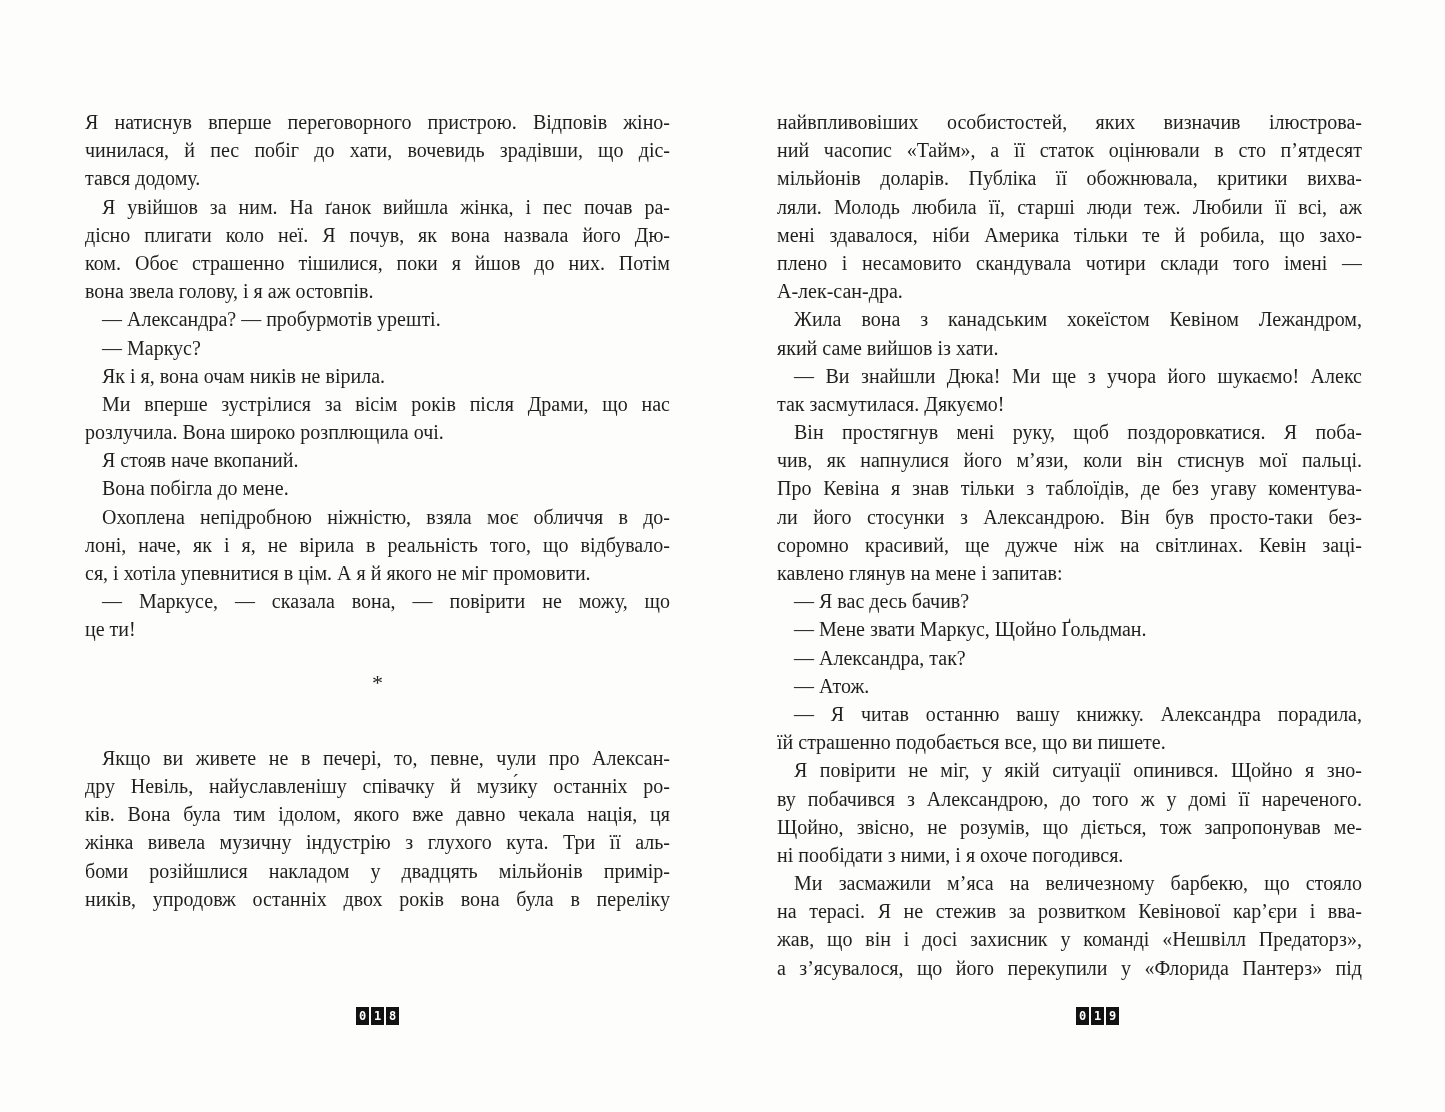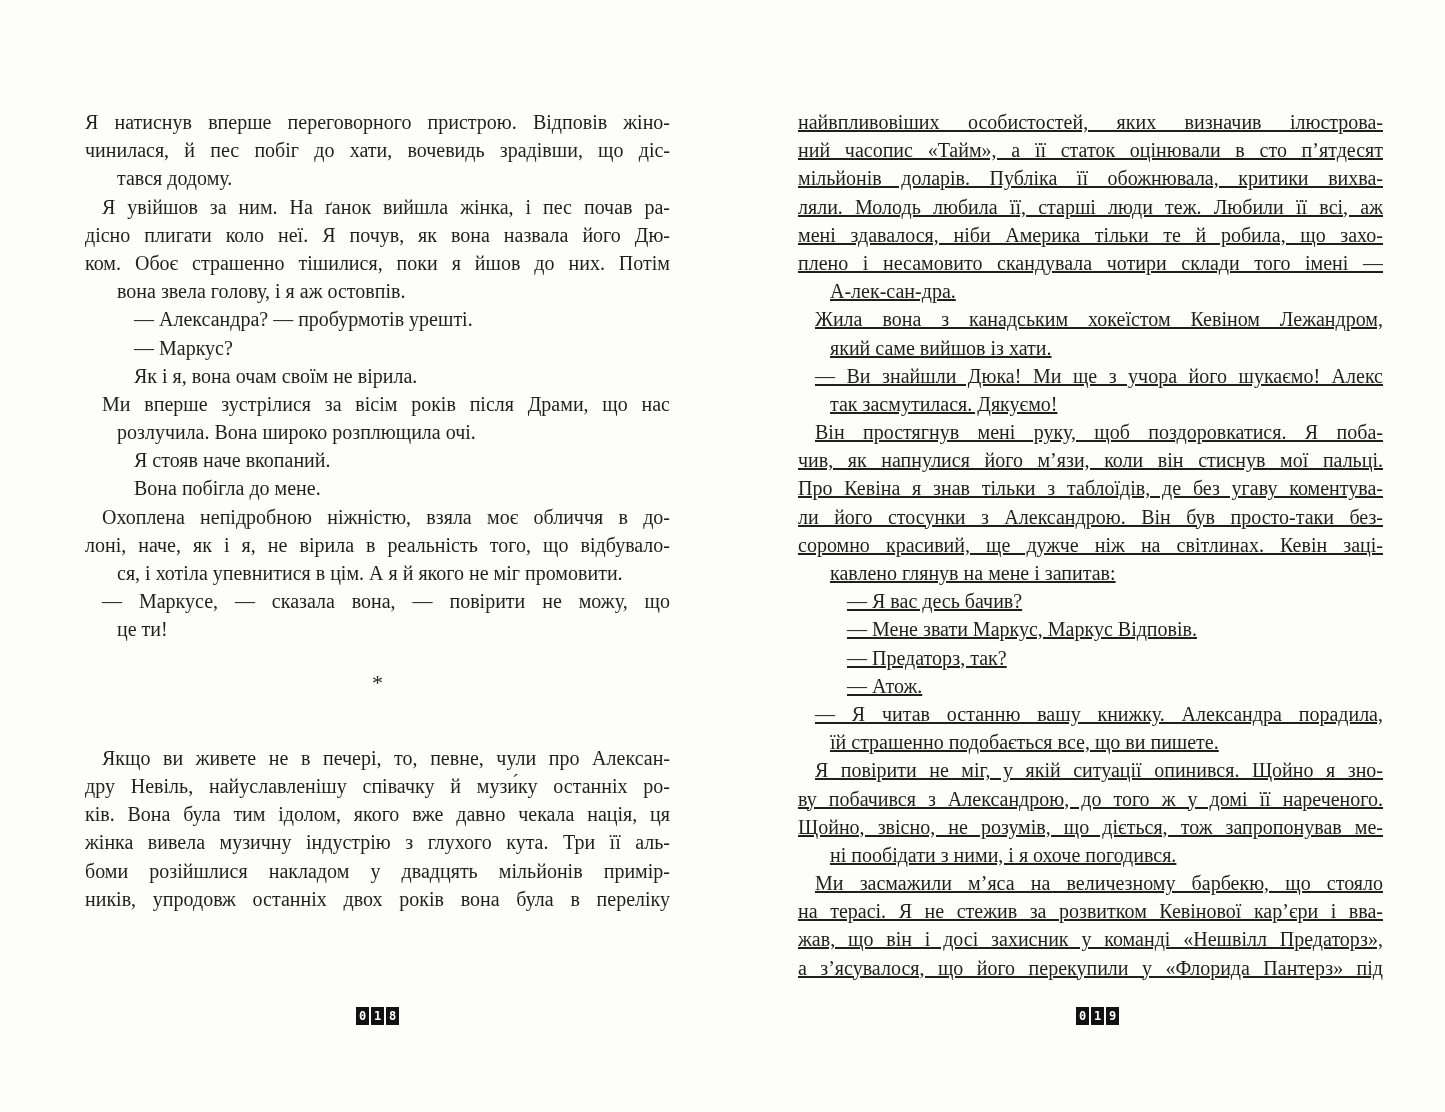--- a/index.html
+++ b/index.html
@@ -14,36 +14,35 @@
     font-family: "Liberation Serif", "DejaVu Serif", serif;
     color: #1f1f1f;
     overflow: hidden;
   }
   .text-column {
     position: absolute;
     top: 108px;
     width: 585px;
   }
   .text-column.left  { left: 85px;  }
-  .text-column.right { left: 798px; text-decoration: underline; }
+  .text-column.right { left: 777px; }
 
   .line {
     height: 28.2px;
     line-height: 28.2px;
     font-size: 20px;
     text-align: justify;
     text-align-last: justify;
     overflow: hidden;
     white-space: nowrap;
     
     white-space: normal;
   }
   .line.para-end {
     text-align-last: left;
-    margin-left: 32px;
   }
   .line.indent {
     text-indent: 17px;
   }
 
   .separator {
     height: 100.2px;
     padding-top: 28px;
     box-sizing: border-box;
     text-align: center;
@@ -93,21 +92,21 @@
         <div class="line">ком. Обоє страшенно тішилися, поки я йшов до них. Потім</div>
         <div class="line para-end">вона звела голову, і я аж остовпів.</div>
       </div>
       <div>
         <div class="line indent para-end">— Александра? — пробурмотів урешті.</div>
       </div>
       <div>
         <div class="line indent para-end">— Маркус?</div>
       </div>
       <div>
-        <div class="line indent para-end">Як і я, вона очам своїм не вірила.</div>
+        <div class="line indent para-end">Як і я, вона очам ників не вірила.</div>
       </div>
       <div>
         <div class="line indent">Ми вперше зустрілися за вісім років після Драми, що нас</div>
         <div class="line para-end">розлучила. Вона широко розплющила очі.</div>
       </div>
       <div>
         <div class="line indent para-end">Я стояв наче вкопаний.</div>
       </div>
       <div>
         <div class="line indent para-end">Вона побігла до мене.</div>
@@ -155,24 +154,24 @@
         <div class="line">чив, як напнулися його м’язи, коли він стиснув мої пальці.</div>
         <div class="line">Про Кевіна я знав тільки з таблоїдів, де без угаву коментува-</div>
         <div class="line">ли його стосунки з Александрою. Він був просто-таки без-</div>
         <div class="line">соромно красивий, ще дужче ніж на світлинах. Кевін заці-</div>
         <div class="line para-end">кавлено глянув на мене і запитав:</div>
       </div>
       <div>
         <div class="line indent para-end">— Я вас десь бачив?</div>
       </div>
       <div>
-        <div class="line indent para-end">— Мене звати Маркус, Маркус Відповів.</div>
-      </div>
-      <div>
-        <div class="line indent para-end">— Предаторз, так?</div>
+        <div class="line indent para-end">— Мене звати Маркус, Щойно Ґольдман.</div>
+      </div>
+      <div>
+        <div class="line indent para-end">— Александра, так?</div>
       </div>
       <div>
         <div class="line indent para-end">— Атож.</div>
       </div>
       <div>
         <div class="line indent">— Я читав останню вашу книжку. Александра порадила,</div>
         <div class="line para-end">їй страшенно подобається все, що ви пишете.</div>
       </div>
       <div>
         <div class="line indent">Я повірити не міг, у якій ситуації опинився. Щойно я зно-</div>

